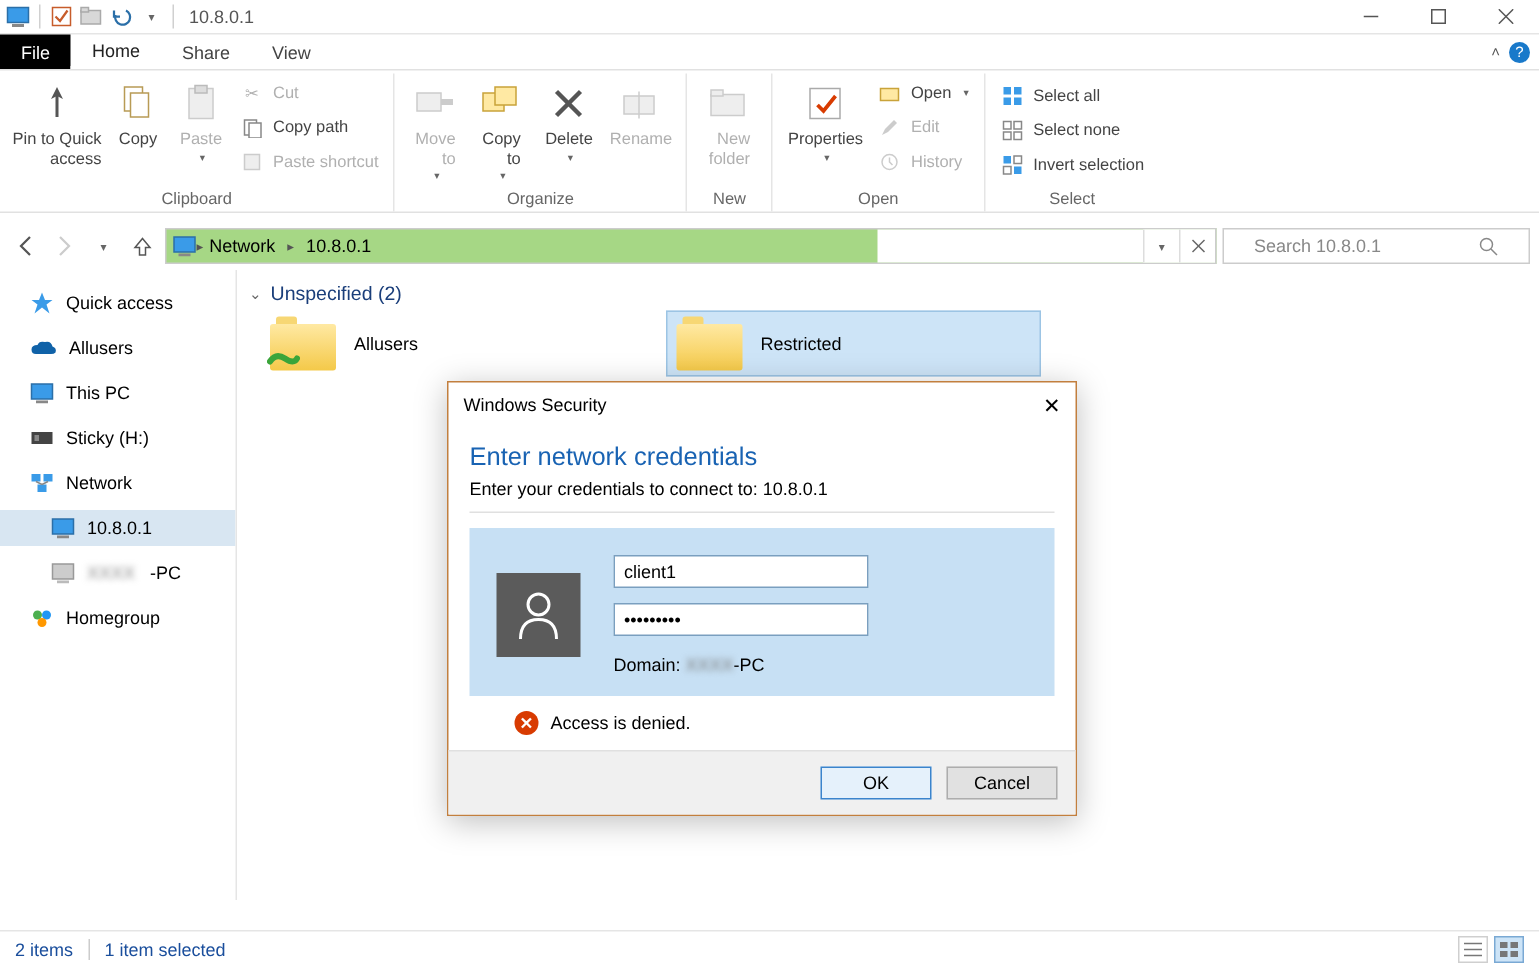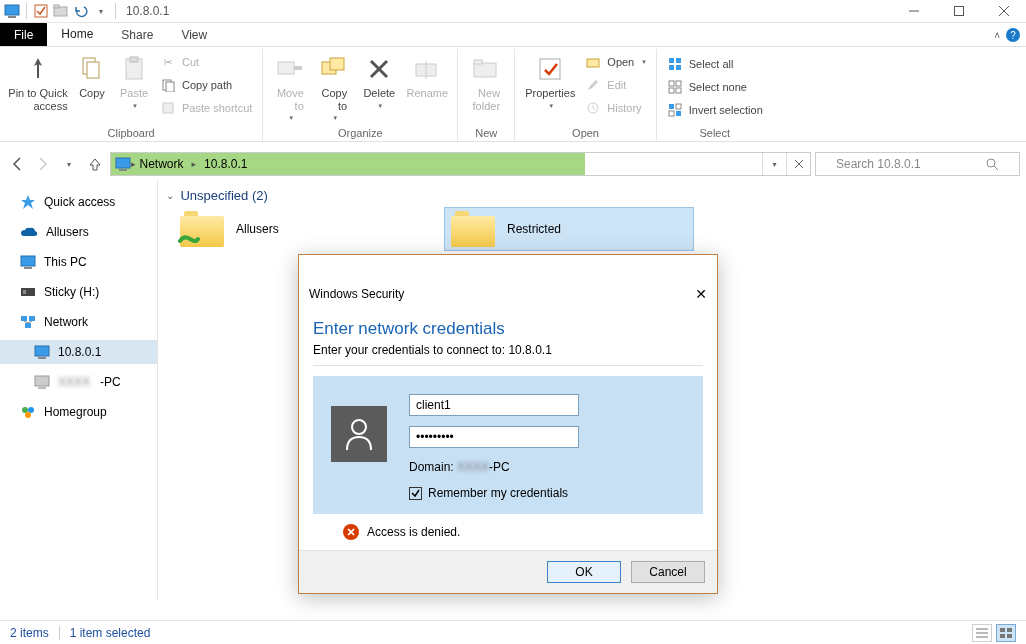--- a/index.html
+++ b/index.html
@@ -64,21 +64,21 @@
   .folderbody { position:absolute; top:5px; left:0; right:0; bottom:0; background:linear-gradient(#ffe9a3,#f4c949); border-radius:2px;}
 
   
   .statusbar { position:absolute; bottom:0; left:0; right:0; height:24px; border-top:1px solid #e5e5e5; display:flex; align-items:center; padding:0 10px; color:#1a4e9c; font-size:12px;}
   .statusbar .sep { width:1px; height:14px; background:#ccc; margin:0 10px;}
   .statusbar .right { margin-left:auto; display:flex; gap:4px;}
   .viewbtn { width:20px; height:18px; border:1px solid #cfcfcf; display:flex;align-items:center;justify-content:center;}
 
   
   .dialog { position:absolute; left:298px; top:254px; width:420px; background:#fff; border:1px solid #c27f3e; box-shadow:0 4px 20px rgba(0,0,0,.25); z-index:10;}
-  .dialog .dtitle { height:30px; display:flex; align-items:center; padding:0 10px; font-size:12px;margin-top:24px;}
+  .dialog .dtitle { height:30px; display:flex; align-items:center; padding:0 10px; font-size:12px;}
   .dialog .close { margin-left:auto; font-size:14px;}
   .dialog .dbody { padding:6px 14px 10px 14px;}
   .dialog h2 { color:#1963b3; font-weight:400; font-size:17px; margin:4px 0 4px 0;}
   .dialog .sub { font-size:12px; margin-bottom:8px;}
   .dialog hr { border:none; border-top:1px solid #e0e0e0; margin:4px 0 10px 0;}
   .credbox { background:#c7e0f4; padding:18px 18px 14px 18px; display:flex; gap:22px;}
   .avatar { width:56px; height:56px; background:#5b5b5b; display:flex;align-items:center;justify-content:center; margin-top:12px;}
   .fields { flex:1; display:flex; flex-direction:column; gap:10px;}
   .txt { width:170px; height:22px; border:1px solid #7a9fbf; background:#fff; padding:0 6px; font-size:12px;}
   .domain { font-size:12px; margin-top:2px;}
@@ -554,28 +554,20 @@
       <div class="avatar">
         <svg width="30" height="34">
             <circle cx="15" cy="10" r="7" fill="none" stroke="#fff" stroke-width="2"></circle>
             <path d="M3 33 Q3 20 15 20 Q27 20 27 33" fill="none" stroke="#fff" stroke-width="2"></path>
           </svg>
       </div>
       <div class="fields">
         <input class="txt" value="client1" style="">
         <input class="txt" type="text" value="•••••••••" style="">
         <div class="domain"><span>Domain:</span> <span style="filter:blur(2px);color:#777">XXXX</span><span>-PC</span></div>
-        <label class="remember">
-          <span class="chk">
-              <svg width="9" height="9">
-                <path d="M1 4 L4 7 L8 1" stroke="#000" fill="none" stroke-width="1.5"></path>
-              </svg>
-            </span>
-          <span>Remember my credentials</span>
-        </label>
       </div>
     </div>
     <div class="err">
       <span class="errcircle">✕</span>
       <span>Access is denied.</span>
     </div>
   </div>
   <div class="dlgbuttons">
     <div class="btn primary">OK</div>
     <div class="btn">Cancel</div>

